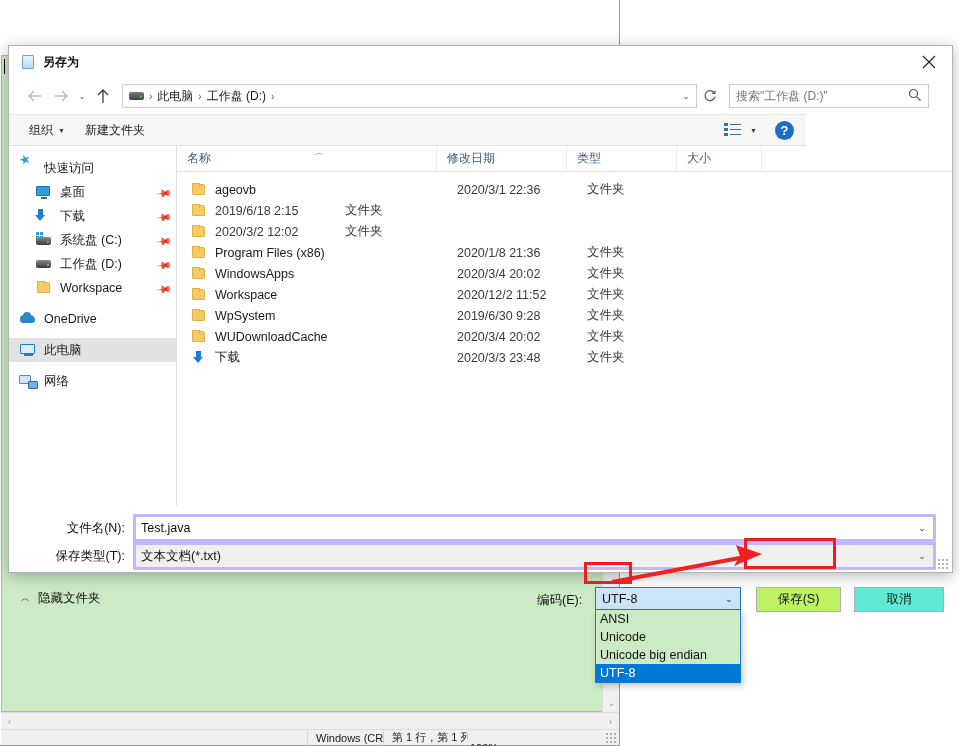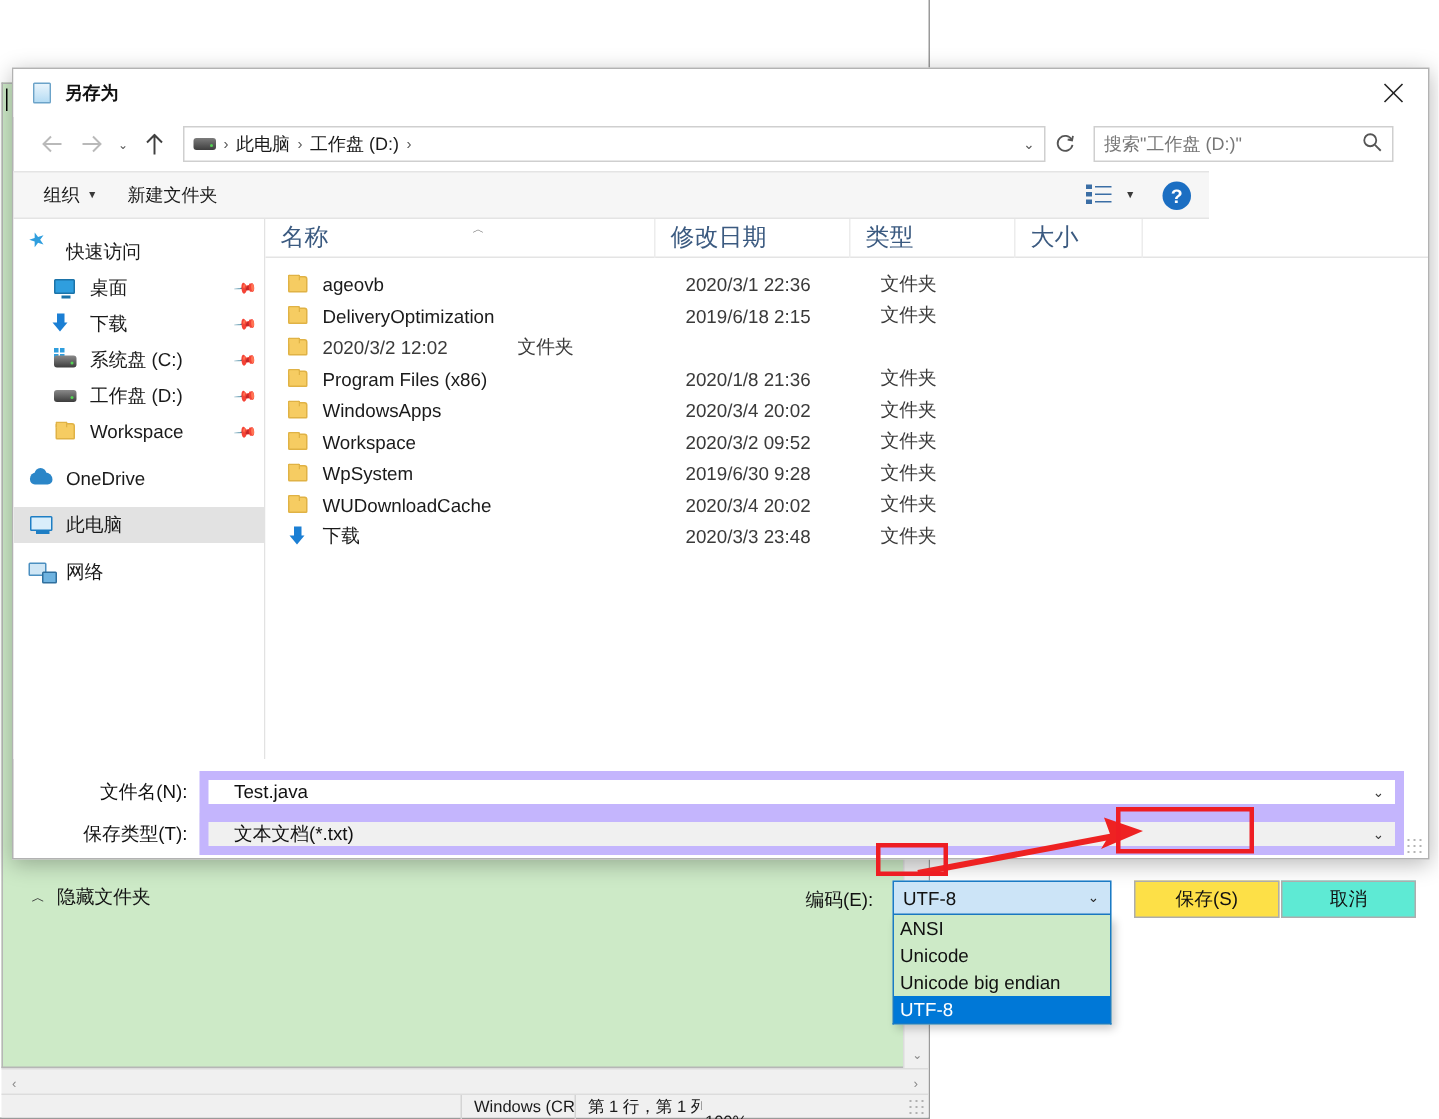--- a/index.html
+++ b/index.html
@@ -245,21 +245,21 @@
   .ic-pc:after{content:'';position:absolute;left:3px;top:9px;width:9px;height:2px;background:#1e7ec4;}
   .ic-net{position:absolute;left:0px;top:2px;width:12px;height:9px;background:#cfe6f5;border:1px solid #4b8fc0;border-radius:1px;}
   .ic-net:after{content:'';position:absolute;left:8px;top:5px;width:8px;height:6px;background:#6fb3e0;border:1px solid #2f6f9e;border-radius:1px;}
 
   .file-pane { flex: 1; height: 360px; background: #fff; position: relative; }
   .col-head {
     height: 26px; display: flex; align-items: center; border-bottom: 1px solid #e4e4e4;
     position: relative;
   }
   .col {
-    font-size: 16px; color: #3b5a80; height: 26px; display: flex; align-items: center;
+    font-size: 12px; color: #3b5a80; height: 26px; display: flex; align-items: center;
     padding-left: 10px; border-right: 1px solid #ececec; position: relative;
   }
   .col.c-name { width: 260px; }
   .col.c-date { width: 130px; }
   .col.c-type { width: 110px; }
   .col.c-size { width: 85px; }
   .col.c-pad  { flex: 1; border-right: none; }
   .sortcaret {
     position: absolute; left: 138px; top: 1px; font-size: 8px; color: #6b6b6b;
   }
@@ -280,22 +280,22 @@
   
   .form-area { position: absolute; left: 0; top: 460px; width: 943px; height: 66px; }
   .form-row { position: absolute; left: 0; width: 943px; height: 24px; display: flex; align-items: center; }
   .form-row.r1 { top: 10px; }
   .form-row.r2 { top: 38px; }
   .form-label {
     width: 124px; text-align: right; padding-right: 8px; font-size: 12.5px; color: #111;
     white-space: nowrap; flex: none;
   }
   .combo {
-    height: 28px; border: 6px solid #c4b5fd; background: #fff;
-    display: flex; align-items: center; font-size: 12.5px; color: #111; padding-left: 17px;
+    height: 28px; border: 3px solid #c4b5fd; background: #fff;
+    display: flex; align-items: center; font-size: 12.5px; color: #111; padding-left: 5px;
   }
   .combo .carr { margin-left: auto; width: 22px; text-align: center; color: #3a3a3a; font-size: 9px; }
   .combo.filename { width: 803px; }
   .combo.savetype { width: 803px; background: #f0f0f0; }
   .hidefolders {
     position: absolute; left: 12px; top: 544px; display: flex; align-items: center;
     font-size: 12.5px; color: #111;
   }
   .hidefolders .chev { font-size: 9px; margin-right: 8px; color: #333; }
 
@@ -317,21 +317,21 @@
     height: 18px; display: flex; align-items: center; padding-left: 4px;
     font-size: 12.5px; color: #111; white-space: nowrap;
   }
   .enc-opt.sel { background: #0078d7; color: #ffffff; }
 
   .btn {
     position: absolute; height: 25px; border: 1px solid #adadad; background: #5eead4;
     display: flex; align-items: center; justify-content: center;
     font-size: 12.5px; color: #111;
   }
-  .btn.save { left: 747px; top: 541px; width: 97px; background: #fde047; }
+  .btn.save { left: 747px; top: 541px; width: 85px; background: #bef264; }
   .btn.cancel { left: 845px; top: 541px; width: 90px; }
 
   .redbox { position: absolute; border: 3px solid #ee1d23; pointer-events: none; }
   .redbox.ansi { left: 584px; top: 562px; width: 48px; height: 22px; }
   .redbox.save { left: 744px; top: 538px; width: 92px; height: 31px; }
   .arrow-svg { position: absolute; left: 600px; top: 540px; width: 200px; height: 48px; }
 
   .dlg-grip {
     position: absolute; right: 4px; bottom: 3px; width: 11px; height: 11px;
     background-image: radial-gradient(#b4b4b4 1px, transparent 1px);
@@ -536,21 +536,20 @@
               </span>
             <span class="fname">ageovb</span>
             <span class="fdate">2020/3/1 22:36</span>
             <span class="ftype">文件夹</span>
             <span class="fsize"></span>
           </div>
           <div class="frow">
             <span class="fi">
                 <span class="fi-folder"></span>
               </span>
-            <span class="fname">DeliveryOptimization</span>
             <span class="fdate">2019/6/18 2:15</span>
             <span class="ftype">文件夹</span>
             <span class="fsize"></span>
           </div>
           <div class="frow">
             <span class="fi">
                 <span class="fi-folder"></span>
               </span>
             <span class="fdate">2020/3/2 12:02</span>
             <span class="ftype">文件夹</span>
@@ -572,21 +571,21 @@
             <span class="fname">WindowsApps</span>
             <span class="fdate">2020/3/4 20:02</span>
             <span class="ftype">文件夹</span>
             <span class="fsize"></span>
           </div>
           <div class="frow">
             <span class="fi">
                 <span class="fi-folder"></span>
               </span>
             <span class="fname">Workspace</span>
-            <span class="fdate">2020/3/2 09:52</span>
+            <span class="fdate">2020/12/2 11:52</span>
             <span class="ftype">文件夹</span>
             <span class="fsize"></span>
           </div>
           <div class="frow">
             <span class="fi">
                 <span class="fi-folder"></span>
               </span>
             <span class="fname">WpSystem</span>
             <span class="fdate">2019/6/30 9:28</span>
             <span class="ftype">文件夹</span>

